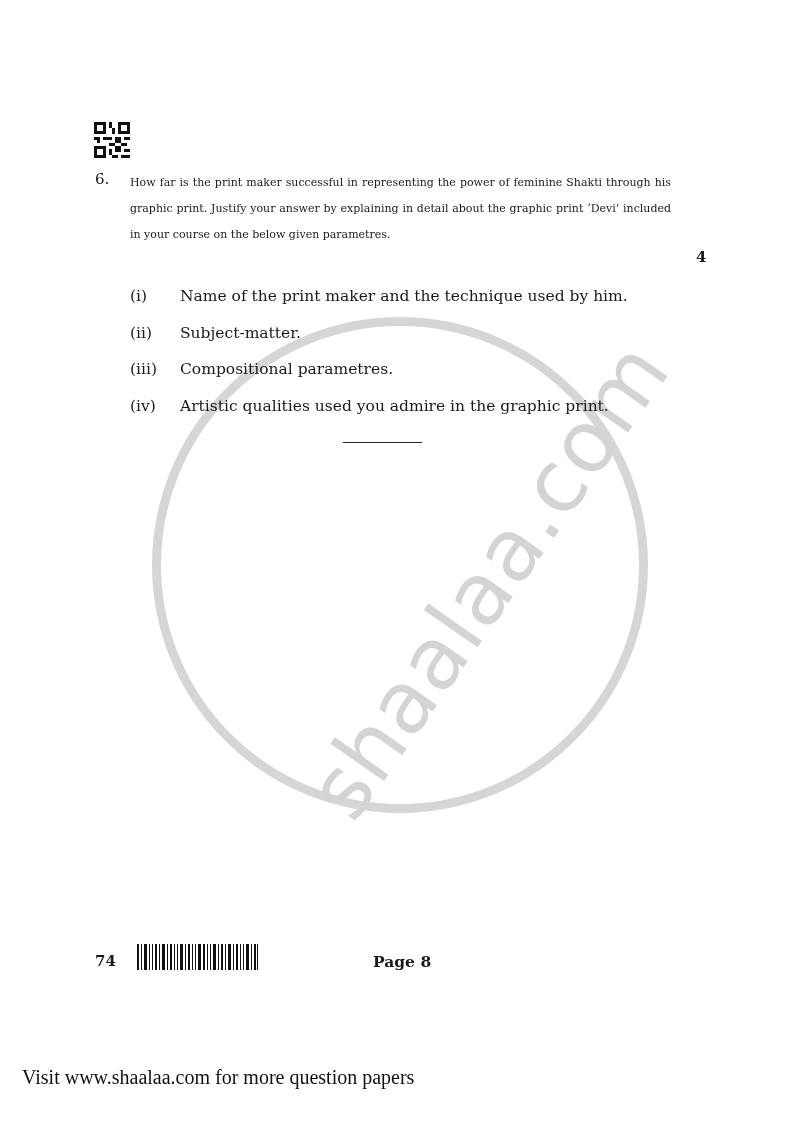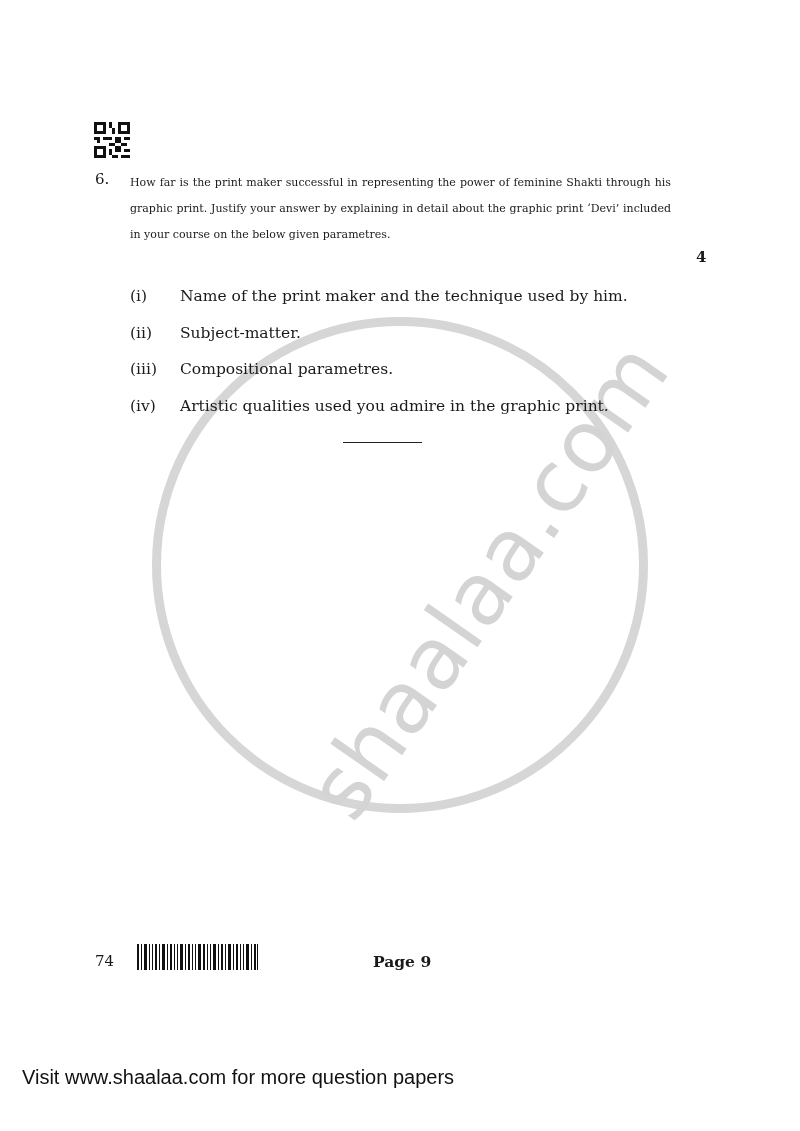--- a/index.html
+++ b/index.html
@@ -7,24 +7,24 @@
   .watermark-circle { position:absolute; left:152px; top:317px; width:496px; height:496px; border:9px solid #d6d6d6; border-radius:50%; box-sizing:border-box; }
   .watermark-text { position:absolute; left:210px; top:530px; font-family:"DejaVu Sans", sans-serif; font-size:86px; color:#d4d4d4; transform:rotate(-55deg); transform-origin:center; letter-spacing:1px; white-space:nowrap; }
   .qr { position:absolute; left:94px; top:122px; width:36px; height:36px; }
   .qnum { position:absolute; left:95px; top:170px; font-size:15px; }
   .qtext { position:absolute; left:130px; top:170px; width:541px; font-size:11px; line-height:26px; text-align:justify; }
   .marks { position:absolute; left:696px; top:248px; font-size:15px; font-weight:bold; }
   .sub { position:absolute; left:130px; font-size:15.5px; }
   .sub .lbl { position:absolute; left:0; }
   .sub .txt { position:absolute; left:38px; white-space:nowrap;margin-left:12px; }
   .rule { position:absolute; left:343px; top:442px; width:79px; height:1px; background:#222; }
-  .code { position:absolute; left:95px; top:952px; font-size:15px; font-weight:normal; }
+  .code { position:absolute; left:95px; top:952px; font-size:15px; font-weight:bold; }
   .barcode { position:absolute; left:137px; top:944px; width:121px; height:26px; }
   .page { position:absolute; left:373px; top:952px; font-size:15.5px; font-weight:bold; }
-  .footer { position:absolute; left:22px; top:1066px; font-family:Liberation Sans, sans-serif; font-size:20px; color:#111; }
+  .footer { position:absolute; left:22px; top:1066px; font-family:Liberation Serif, serif; font-size:20px; color:#111; }
 </style>
 </head>
 <body>
 
 <div class="watermark-circle"></div>
 <div class="watermark-text">shaalaa.com</div>
 
 <svg class="qr" viewBox="0 0 12 12">
   <rect x="0" y="0" width="4" height="4" fill="#111"></rect>
     <rect x="1" y="1" width="2" height="2" fill="#fff"></rect>
@@ -103,15 +103,15 @@
       <rect x="96" y="0" width="1" height="26"></rect>
     <rect x="99" y="0" width="2" height="26"></rect>
       <rect x="103" y="0" width="1" height="26"></rect>
       <rect x="106" y="0" width="1" height="26"></rect>
     <rect x="109" y="0" width="3" height="26"></rect>
       <rect x="114" y="0" width="1" height="26"></rect>
       <rect x="117" y="0" width="2" height="26"></rect>
     <rect x="120" y="0" width="1" height="26"></rect>
   </g>
 </svg>
-<div class="page">Page 9</div>
+<div class="page">Page 8</div>
 
 <div class="footer">Visit www.shaalaa.com for more question papers</div>
 
 </body></html>

